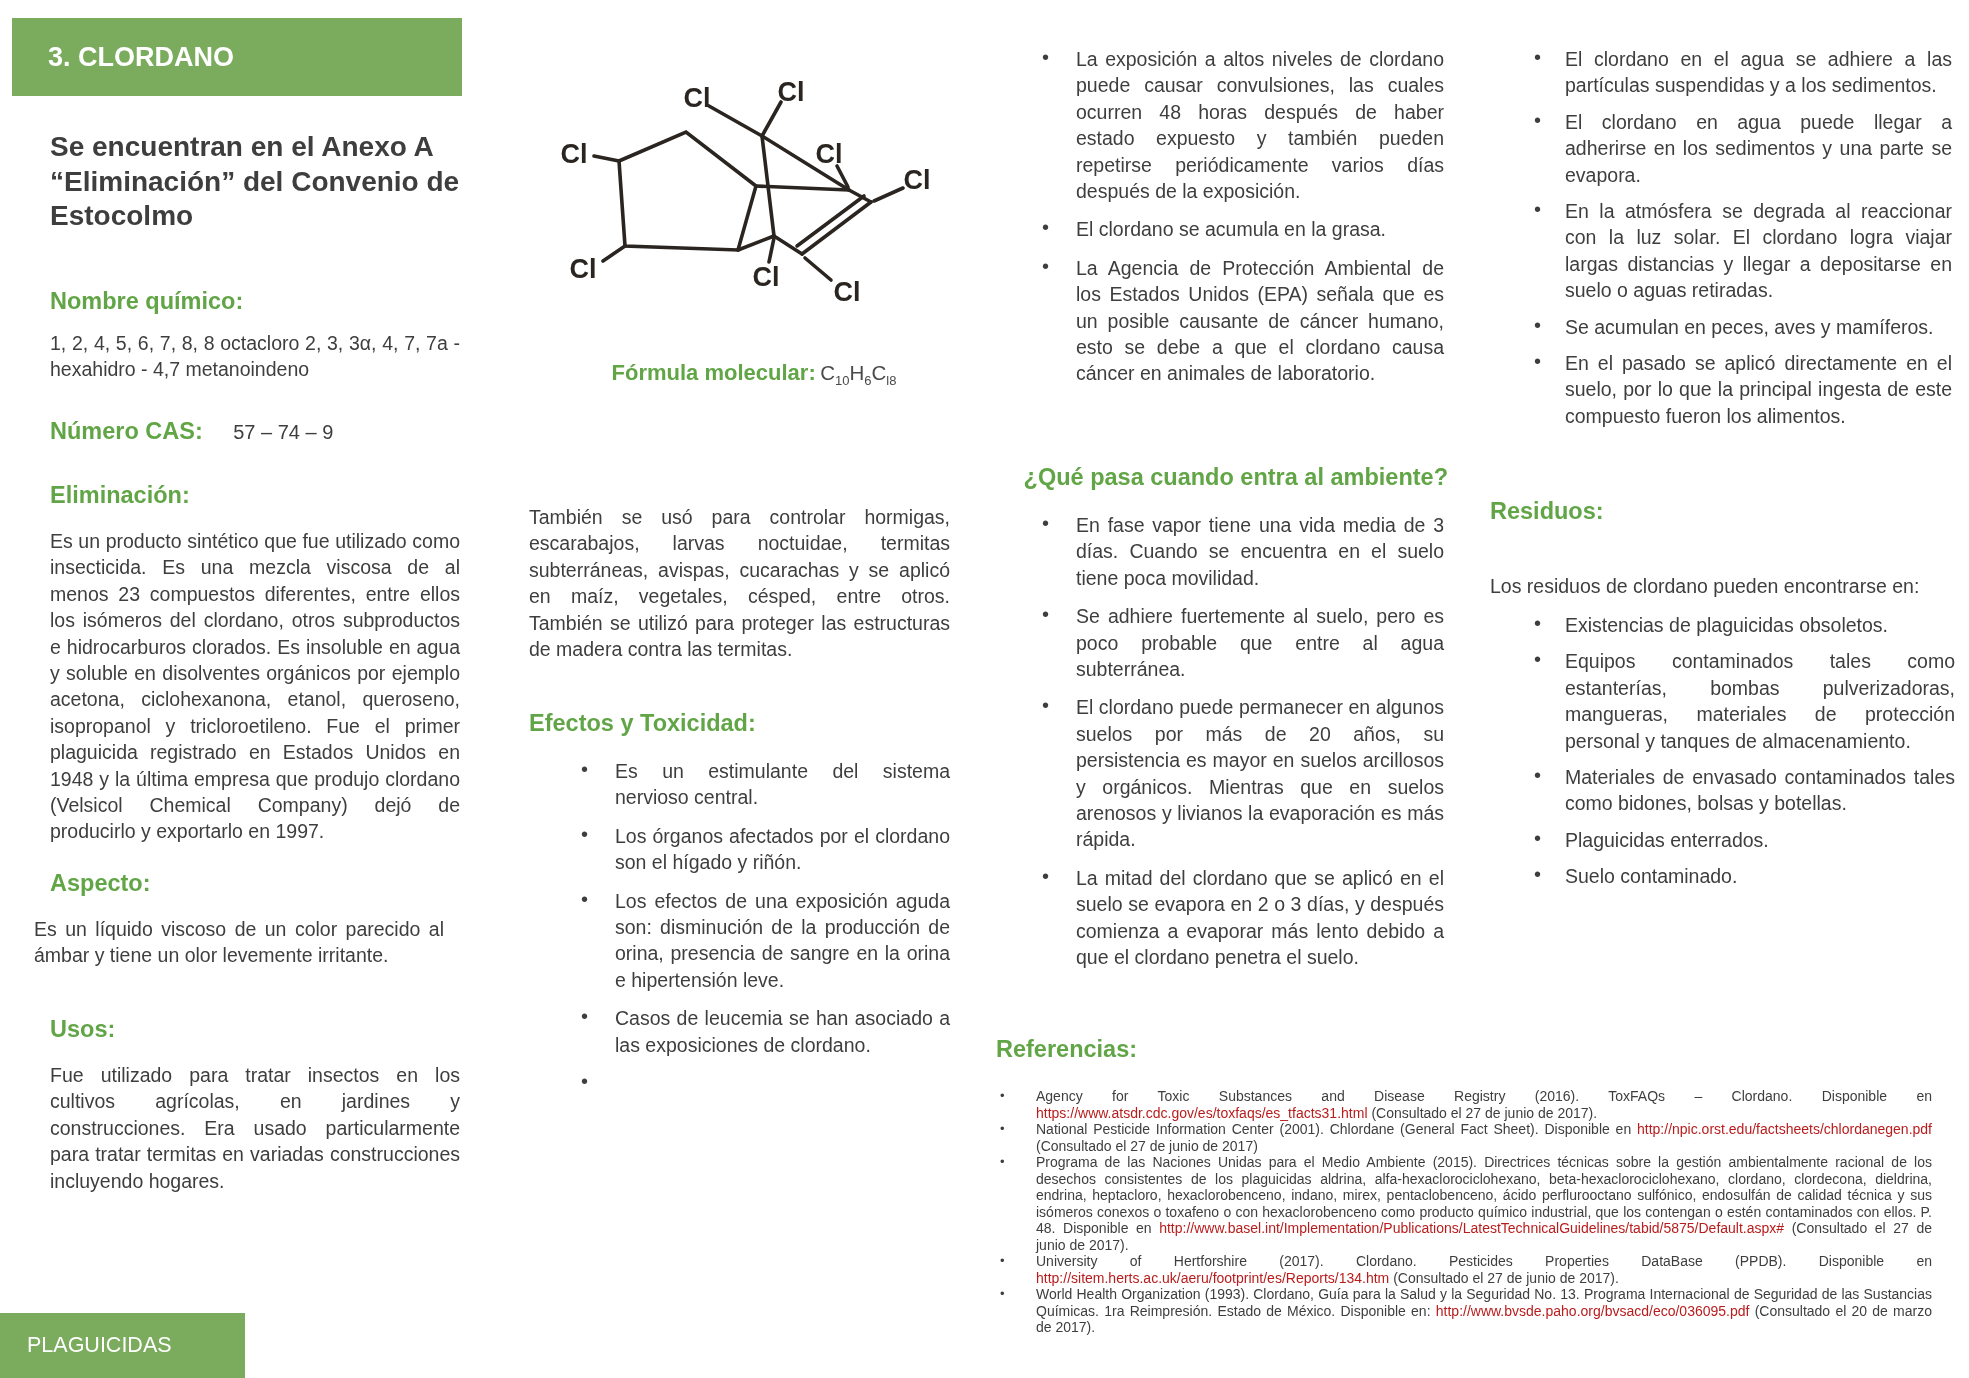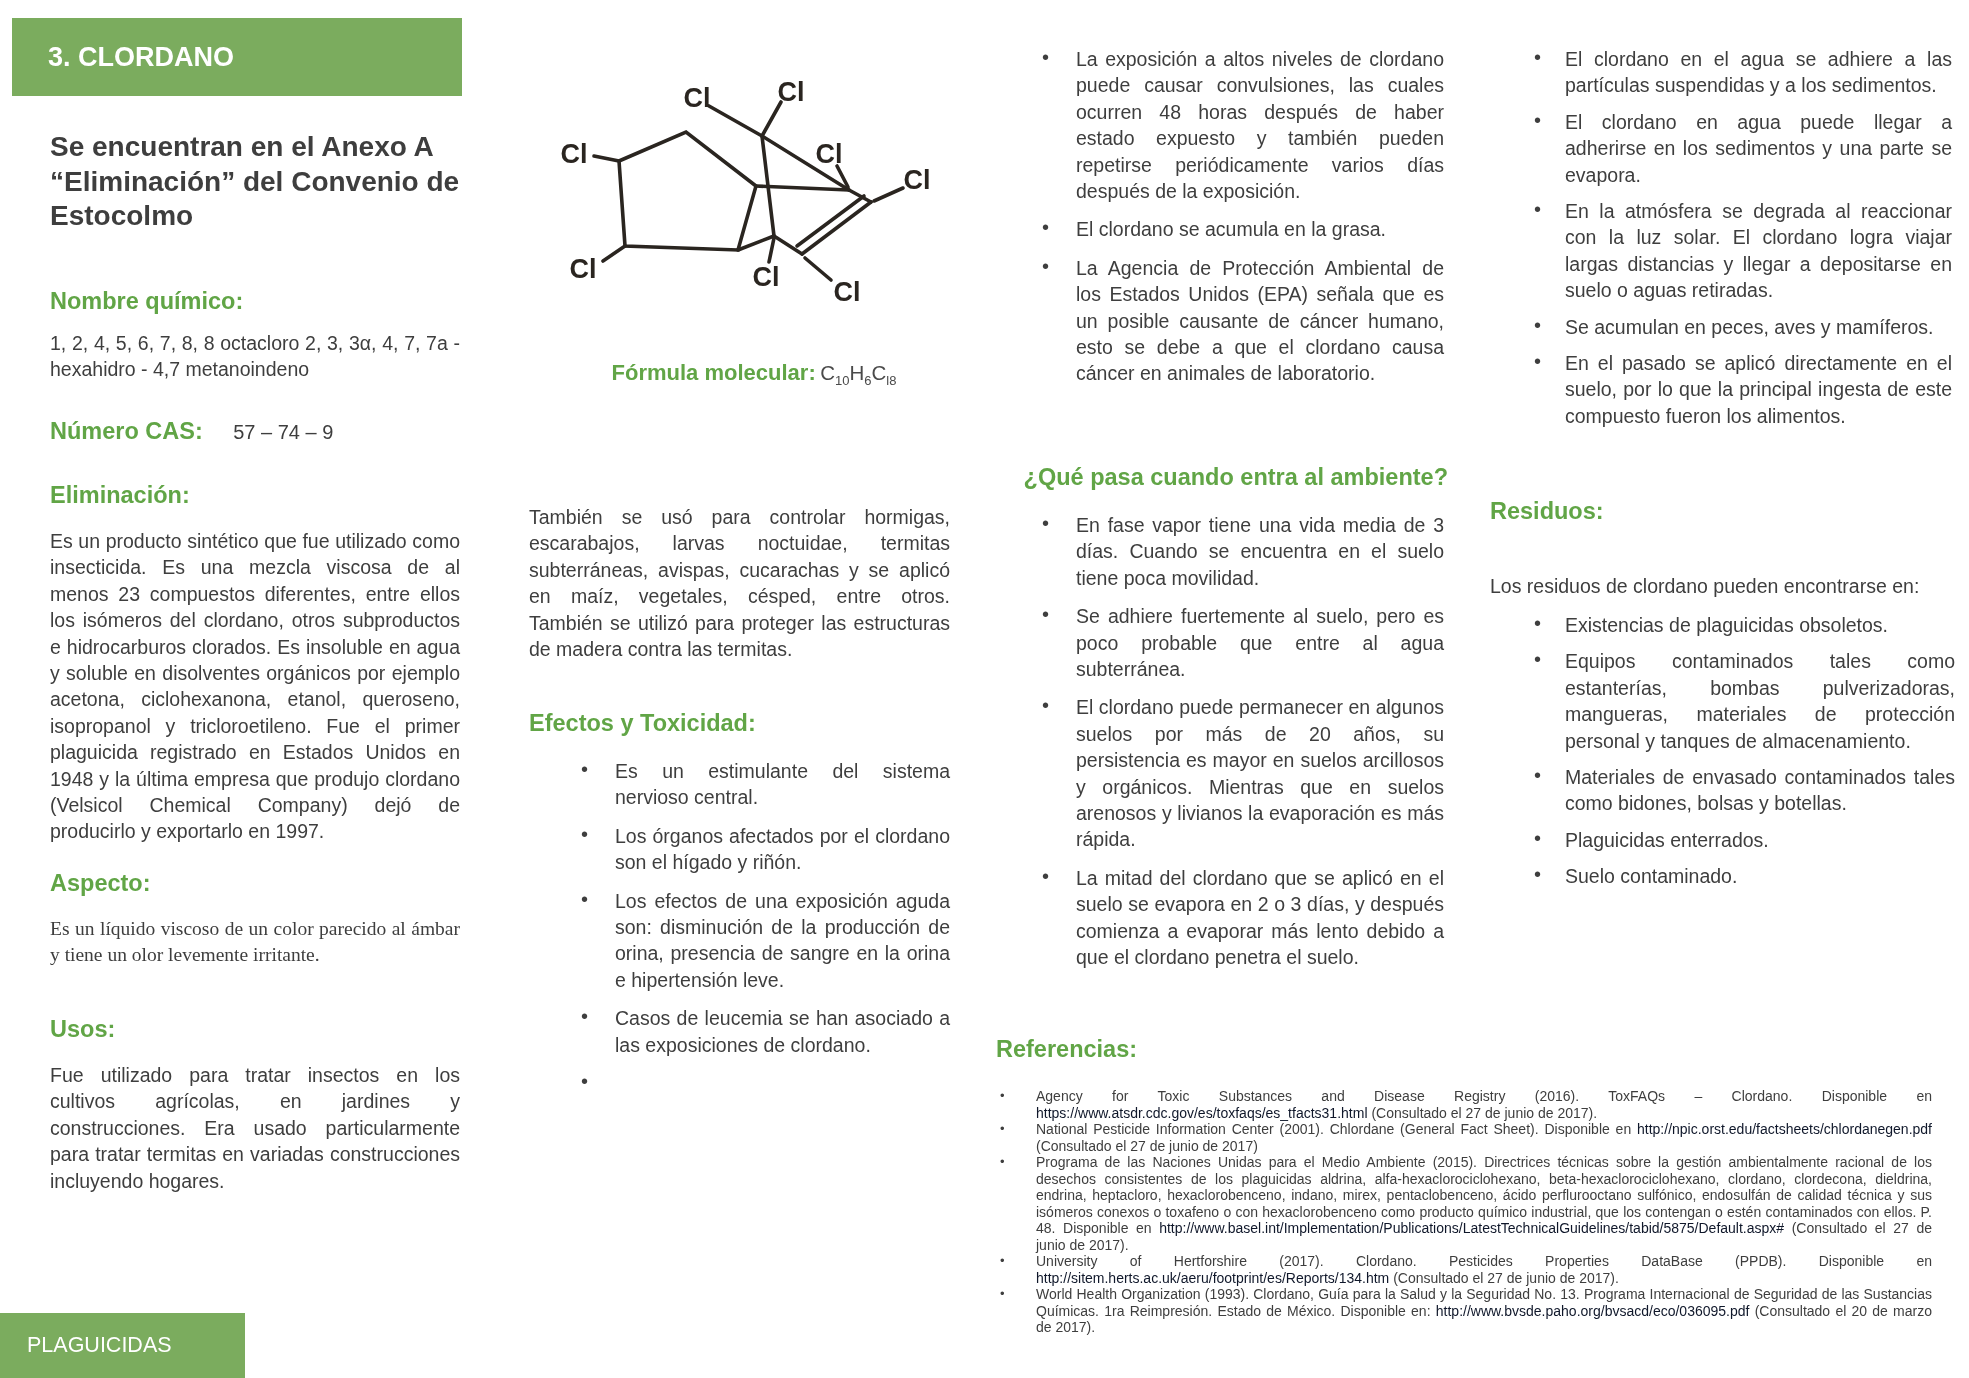--- a/index.html
+++ b/index.html
@@ -11,21 +11,21 @@
   .jtext{text-align:justify;font-size:19.5px;line-height:26.4px;}
   .bl{display:flex;margin-bottom:12px;}
   .bm{flex:none;font-size:20px;}
   .bt{flex:1;text-align:justify;font-size:19.5px;line-height:26.4px;}
   
   .c2 .bl{padding-left:52px;} .c2 .bm{width:34px;}
   .c3 .bl{padding-left:34px;} .c3 .bm{width:34px;}
   .c4 .bl{padding-left:44px;margin-bottom:10px;} .c4 .bm{width:31px;}
   .refs .bl{padding-left:4px;margin-bottom:0;} .refs .bm{width:36px;font-size:13px;line-height:16.5px;}
   .refs .bt{font-size:14px;line-height:16.5px;}
-  .link{color:#0f172a;}
+  .link{color:#b91c1c;}
   .formula-label{font-size:22px;font-weight:700;color:#61a546;}
   .formula-val{font-size:20.5px;color:#4a4a4a;}
   .formula-val sub{font-size:13px;}
   svg text{font-family:"Liberation Sans","DejaVu Sans",sans-serif;font-weight:700;font-size:27px;fill:#2a2520;}
   svg line, svg path{stroke:#2a2520;stroke-width:3.6;stroke-linecap:round;fill:none;}
 </style>
 </head>
 <body>
 
 <div class="page">
@@ -41,21 +41,21 @@
 
   <div class="abs" style="left:50px;top:418px;">
     <span class="sect">Número CAS:</span>
     <span style="font-size:20px;color:#3e3e3e;margin-left:26px;">57 – 74 – 9</span>
   </div>
 
   <div class="abs sect" style="left:50px;top:482px;">Eliminación:</div>
   <div class="abs jtext" style="left:50px;top:528px;width:410px;">Es un producto sintético que fue utilizado como insecticida. Es una mezcla viscosa de al menos 23 compuestos diferentes, entre ellos los isómeros del clordano, otros subproductos e hidrocarburos clorados. Es insoluble en agua y soluble en disolventes orgánicos por ejemplo acetona, ciclohexanona, etanol, queroseno, isopropanol y tricloroetileno. Fue el primer plaguicida registrado en Estados Unidos en 1948 y la última empresa que produjo clordano (Velsicol Chemical Company) dejó de producirlo y exportarlo en 1997.</div>
 
   <div class="abs sect" style="left:50px;top:870px;">Aspecto:</div>
-  <div class="abs jtext" style="left:50px;top:916px;width:410px;font-family:Liberation Serif, serif;">Es un líquido viscoso de un color parecido al ámbar y tiene un olor levemente irritante.</div>
+  <div class="abs jtext" style="left:34px;top:916px;width:410px;">Es un líquido viscoso de un color parecido al ámbar y tiene un olor levemente irritante.</div>
 
   <div class="abs sect" style="left:50px;top:1016px;">Usos:</div>
   <div class="abs jtext" style="left:50px;top:1062px;width:410px;">Fue utilizado para tratar insectos en los cultivos agrícolas, en jardines y construcciones. Era usado particularmente para tratar termitas en variadas construcciones incluyendo hogares.</div>
 
   <svg class="abs" style="left:519px;top:40px;" width="470" height="272" viewBox="0 0 470 272">
 
     <path d="M100,121 L167,92 L237,146 L219,210 L106,206 Z"></path>
 
     <line x1="190" y1="66" x2="243" y2="96"></line>
     <line x1="262" y1="62" x2="243" y2="96"></line>

